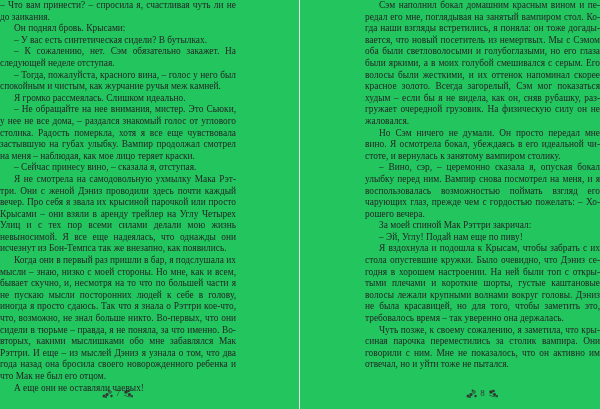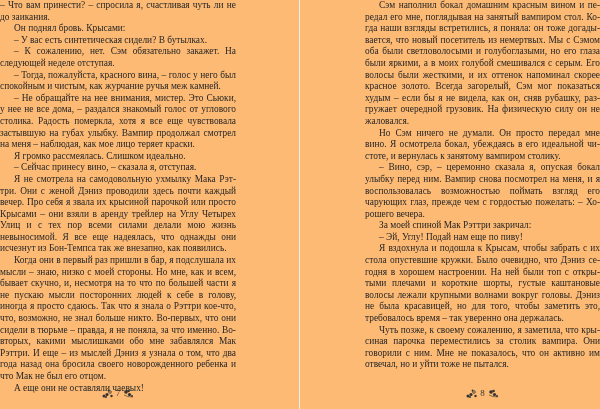--- a/index.html
+++ b/index.html
@@ -3,21 +3,21 @@
   <meta charset="utf-8">
   <style>
     * { margin: 0; padding: 0; box-sizing: border-box; }
     html, body {
       width: 600px; height: 409px; overflow: hidden; background: #ffffff;
     }
     .spread {
       position: relative; width: 600px; height: 409px; display: flex;
     }
     .page {
-      position: relative; width: 300px; height: 409px; background: #fdba74;
+      position: relative; width: 300px; height: 409px; background: #22c55e;
     }
     .page-left { border-right: 1px solid #ececec; }
     .page-left .text { position: absolute; left: 0; top: 0; width: 236px; }
     .page-right .text { position: absolute; left: 65px; top: 0; width: 235px; }
     .text {
       font-family: "Liberation Serif", "DejaVu Serif", serif;
       font-size: 9.4px; line-height: 11.6px; color: #262626;
       text-align: justify; hyphens: manual;
     }
     .text p { text-indent: 14px; margin: 0; }
@@ -36,22 +36,22 @@
 
 <div class="spread">
 
   <div class="page page-left">
     <div class="text">
       <p class="noindent">– Что вам принести? – спросила я, счастливая чуть ли не до заикания.</p>
       <p>Он поднял бровь. Крысами:</p>
       <p>– У вас есть синтетическая сидели? В бутылках.</p>
       <p>– К сожалению, нет. Сэм обязательно закажет. На следующей неделе отступая.</p>
       <p>– Тогда, пожалуйста, красного вина, – голос у него был спокойным и чистым, как журчание ручья меж кам­ней.</p>
+      <p>Я громко рассмеялась. Слишком идеально.</p>
       <p>– Не обращайте на нее внимания, мистер. Это Сьюки, у нее не все дома, – раздался знакомый голос от углового столика. Радость померкла, хотя я все еще чувствовала застывшую на губах улыбку. Вампир продолжал смотрел на меня – наблюдая, как мое лицо теряет краски.</p>
-      <p>Я громко рассмеялась. Слишком идеально.</p>
       <p>– Сейчас принесу вино, – сказала я, отступая.</p>
       <p>Я не смотрела на самодовольную ухмылку Мака Рэт­три. Они с женой Дэниз проводили здесь почти каж­дый вечер. Про себя я звала их крысиной парочкой или просто Крысами – они взяли в аренду трейлер на Углу Четырех Улиц и с тех пор всеми силами делали мою жизнь невыносимой. Я все еще надеялась, что одна­жды они исчезнут из Бон-Темпса так же внезапно, как появились.</p>
       <p>Когда они в первый раз пришли в бар, я подслушала их мысли – знаю, низко с моей стороны. Но мне, как и всем, бывает скучно, и, несмотря на то что по большей части я не пускаю мысли посторонних людей к себе в голову, иногда я просто сдаюсь. Так что я знала о Рэттри кое-что, что, возможно, не знал больше никто. Во-первых, что они сидели в тюрьме – правда, я не поняла, за что имен­но. Во-вторых, какими мыслишками обо мне забавлялся Мак Рэттри. И еще – из мыслей Дэниз я узнала о том, что два года назад она бросила своего новорожденного ребенка и что Мак не был его отцом.</p>
       <p>А еще они не оставляли чаевых!</p>
     </div>
     <div class="folio">
       <svg class="orn" viewBox="0 0 11 9">
         <circle cx="2" cy="7" r="1.5" fill="#333"></circle>
         <circle cx="5" cy="5.5" r="1.6" fill="#333"></circle>
         <circle cx="4" cy="8" r="1" fill="#333"></circle>

